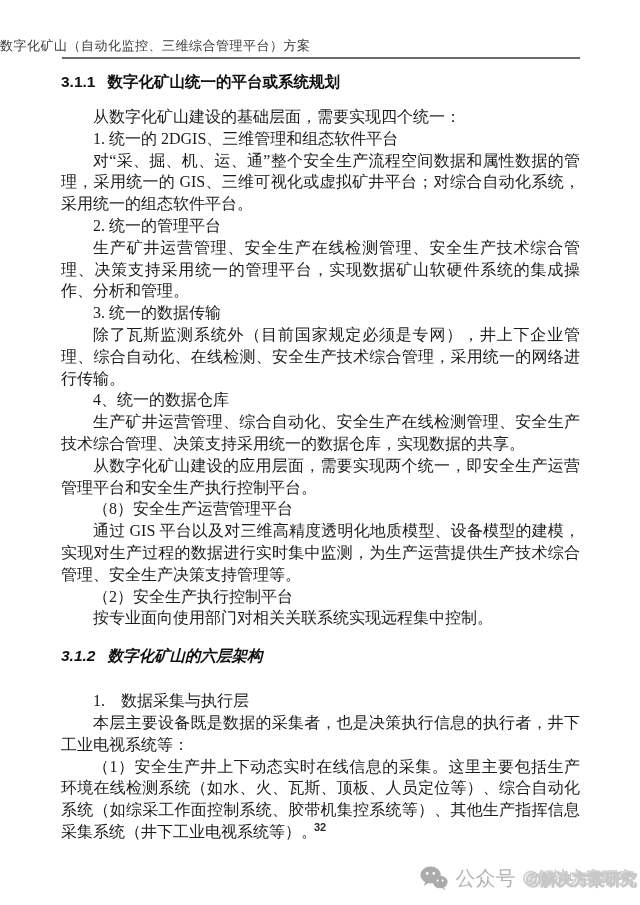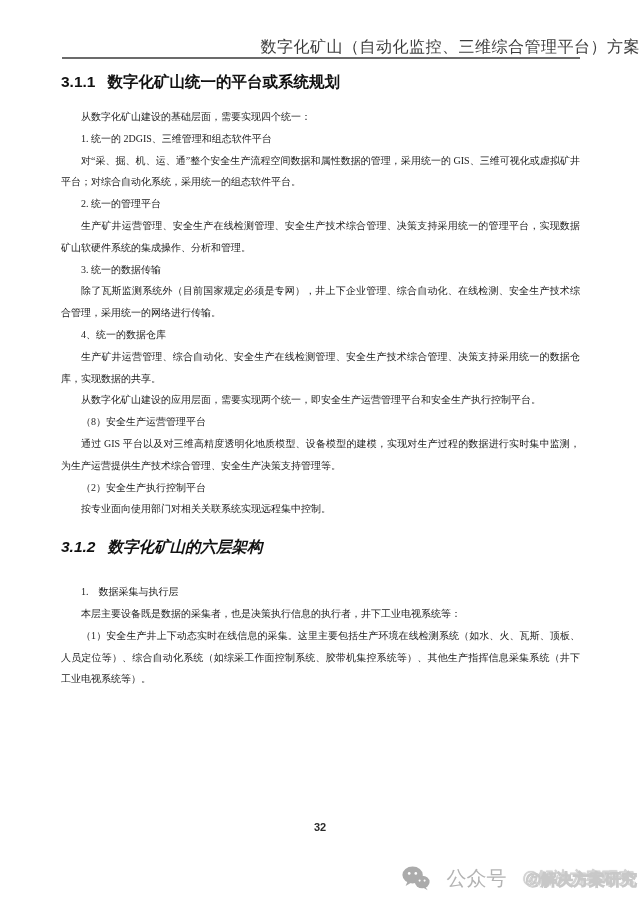--- a/index.html
+++ b/index.html
@@ -1,48 +1,48 @@
 <!DOCTYPE html>
 <html><head>
 <meta charset="utf-8">
 <style>
   html,body{margin:0;padding:0;}
   body{
     width:640px;height:905px;background:#ffffff;position:relative;overflow:hidden;
     font-family:"Liberation Serif","DejaVu Serif",serif;color:#1c1c1c;
   }
   .page-header{
-    position:absolute;top:37px;left:0;right:0;text-align:right;
-    font-size:16px;color:#3c3c3c;letter-spacing:.5px;
+    position:absolute;top:37px;left:0;right:0;text-align:left;
+    font-size:13px;color:#3c3c3c;letter-spacing:.5px;
   }
   .header-rule{
     position:absolute;top:57px;left:62px;width:518px;height:2px;background:#6b6b6b;
   }
   .content{
     position:absolute;top:64px;left:61px;width:519px;
   }
   h1.sec{
     font-family:"Liberation Sans","DejaVu Sans",sans-serif;
     font-size:15.5px;font-weight:bold;color:#111;
     margin:8px 0 14px 0;line-height:20px;
   }
   h1.sec .num{margin-right:12px;}
   h1.sec2{margin:17px 0 24px 0;font-style:italic;}
   p.para{
-    margin:0;font-size:10px;line-height:21.8px;
+    margin:0;font-size:16px;line-height:21.8px;
     text-indent:2em;text-align:justify;text-justify:inter-ideograph;
   }
   .pagenum{
     position:absolute;top:821px;left:0;right:0;text-align:center;
     font-family:"Liberation Sans","DejaVu Sans",sans-serif;
     font-size:11px;font-weight:bold;color:#2a2a2a;
   }
   .watermark{
     position:absolute;top:860px;right:6px;height:36px;
-    display:flex;align-items:center;gap:16px;
+    display:flex;align-items:center;gap:7px;
   }
   .wm-label{
     font-family:"Liberation Sans","DejaVu Sans",sans-serif;
     font-size:20px;color:#b3b3b3;
   }
   .wm-handle{
     position:relative;font-family:"Liberation Sans","DejaVu Sans",sans-serif;
     font-size:16px;font-weight:bold;white-space:nowrap;
   }
   .wm-handle .copy-a{color:#d4d4d4;text-shadow:0 0 1px #bcbcbc;}

